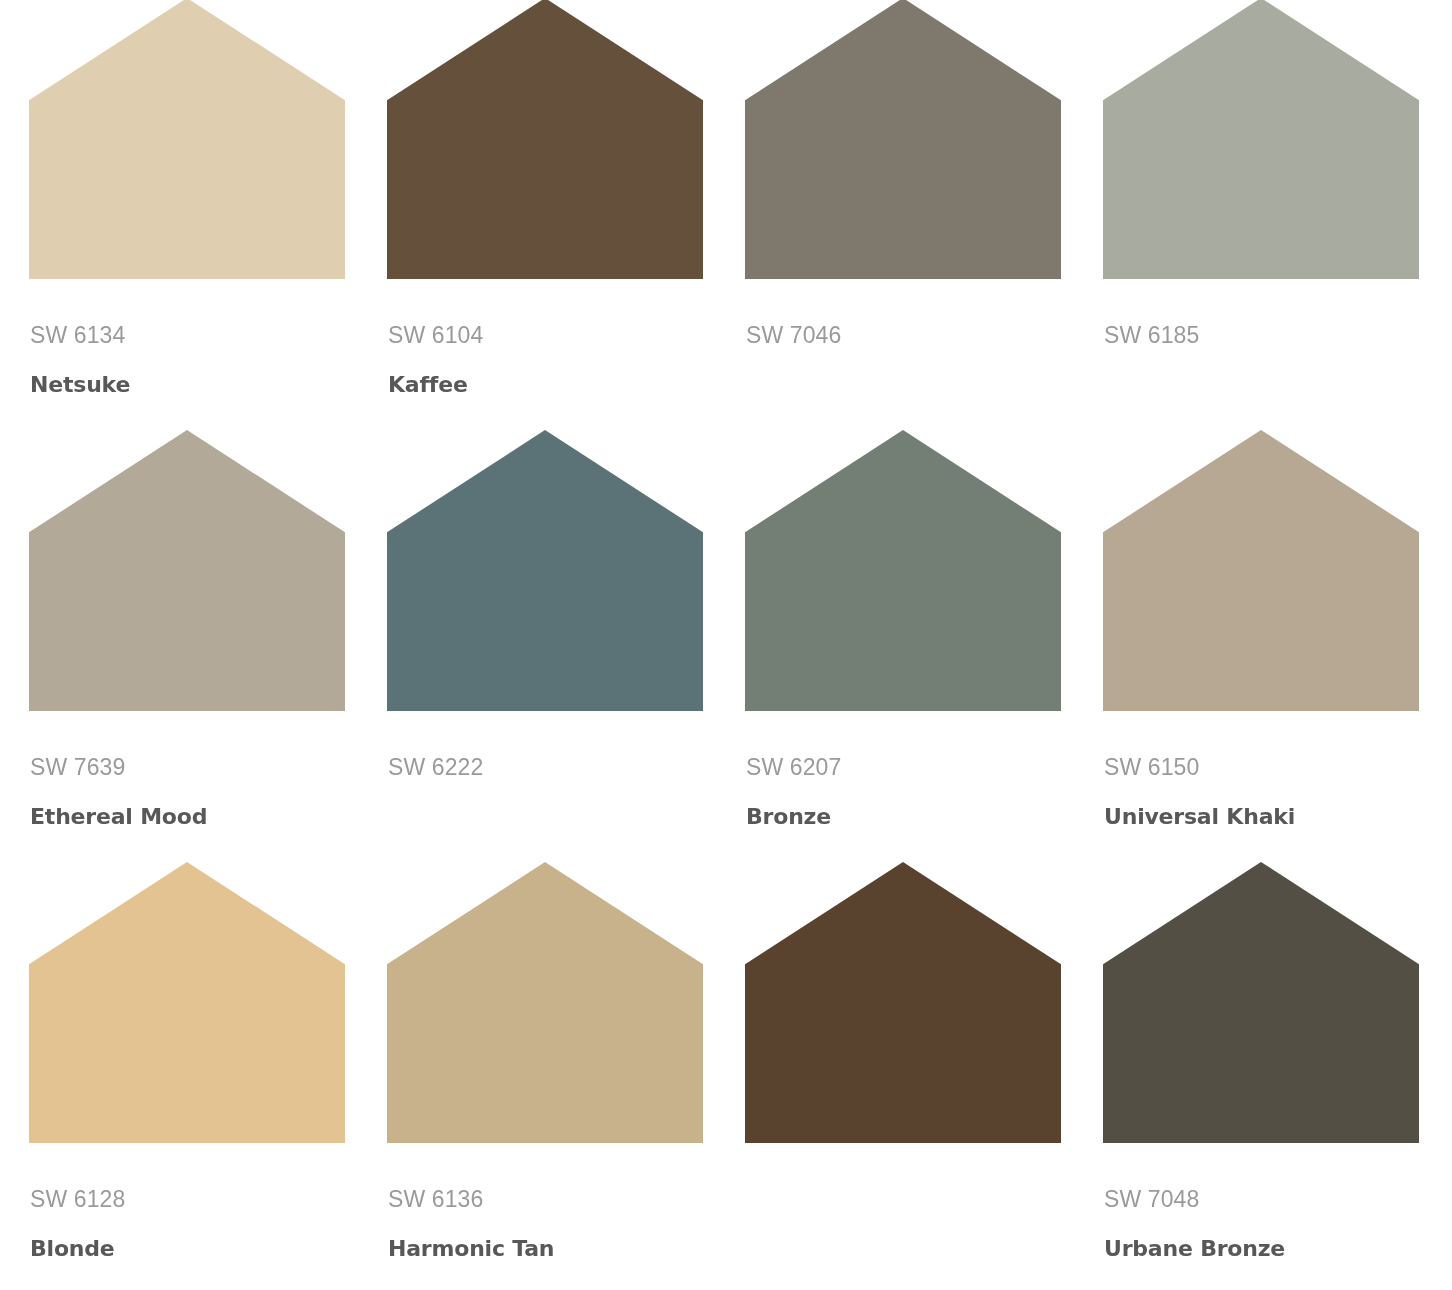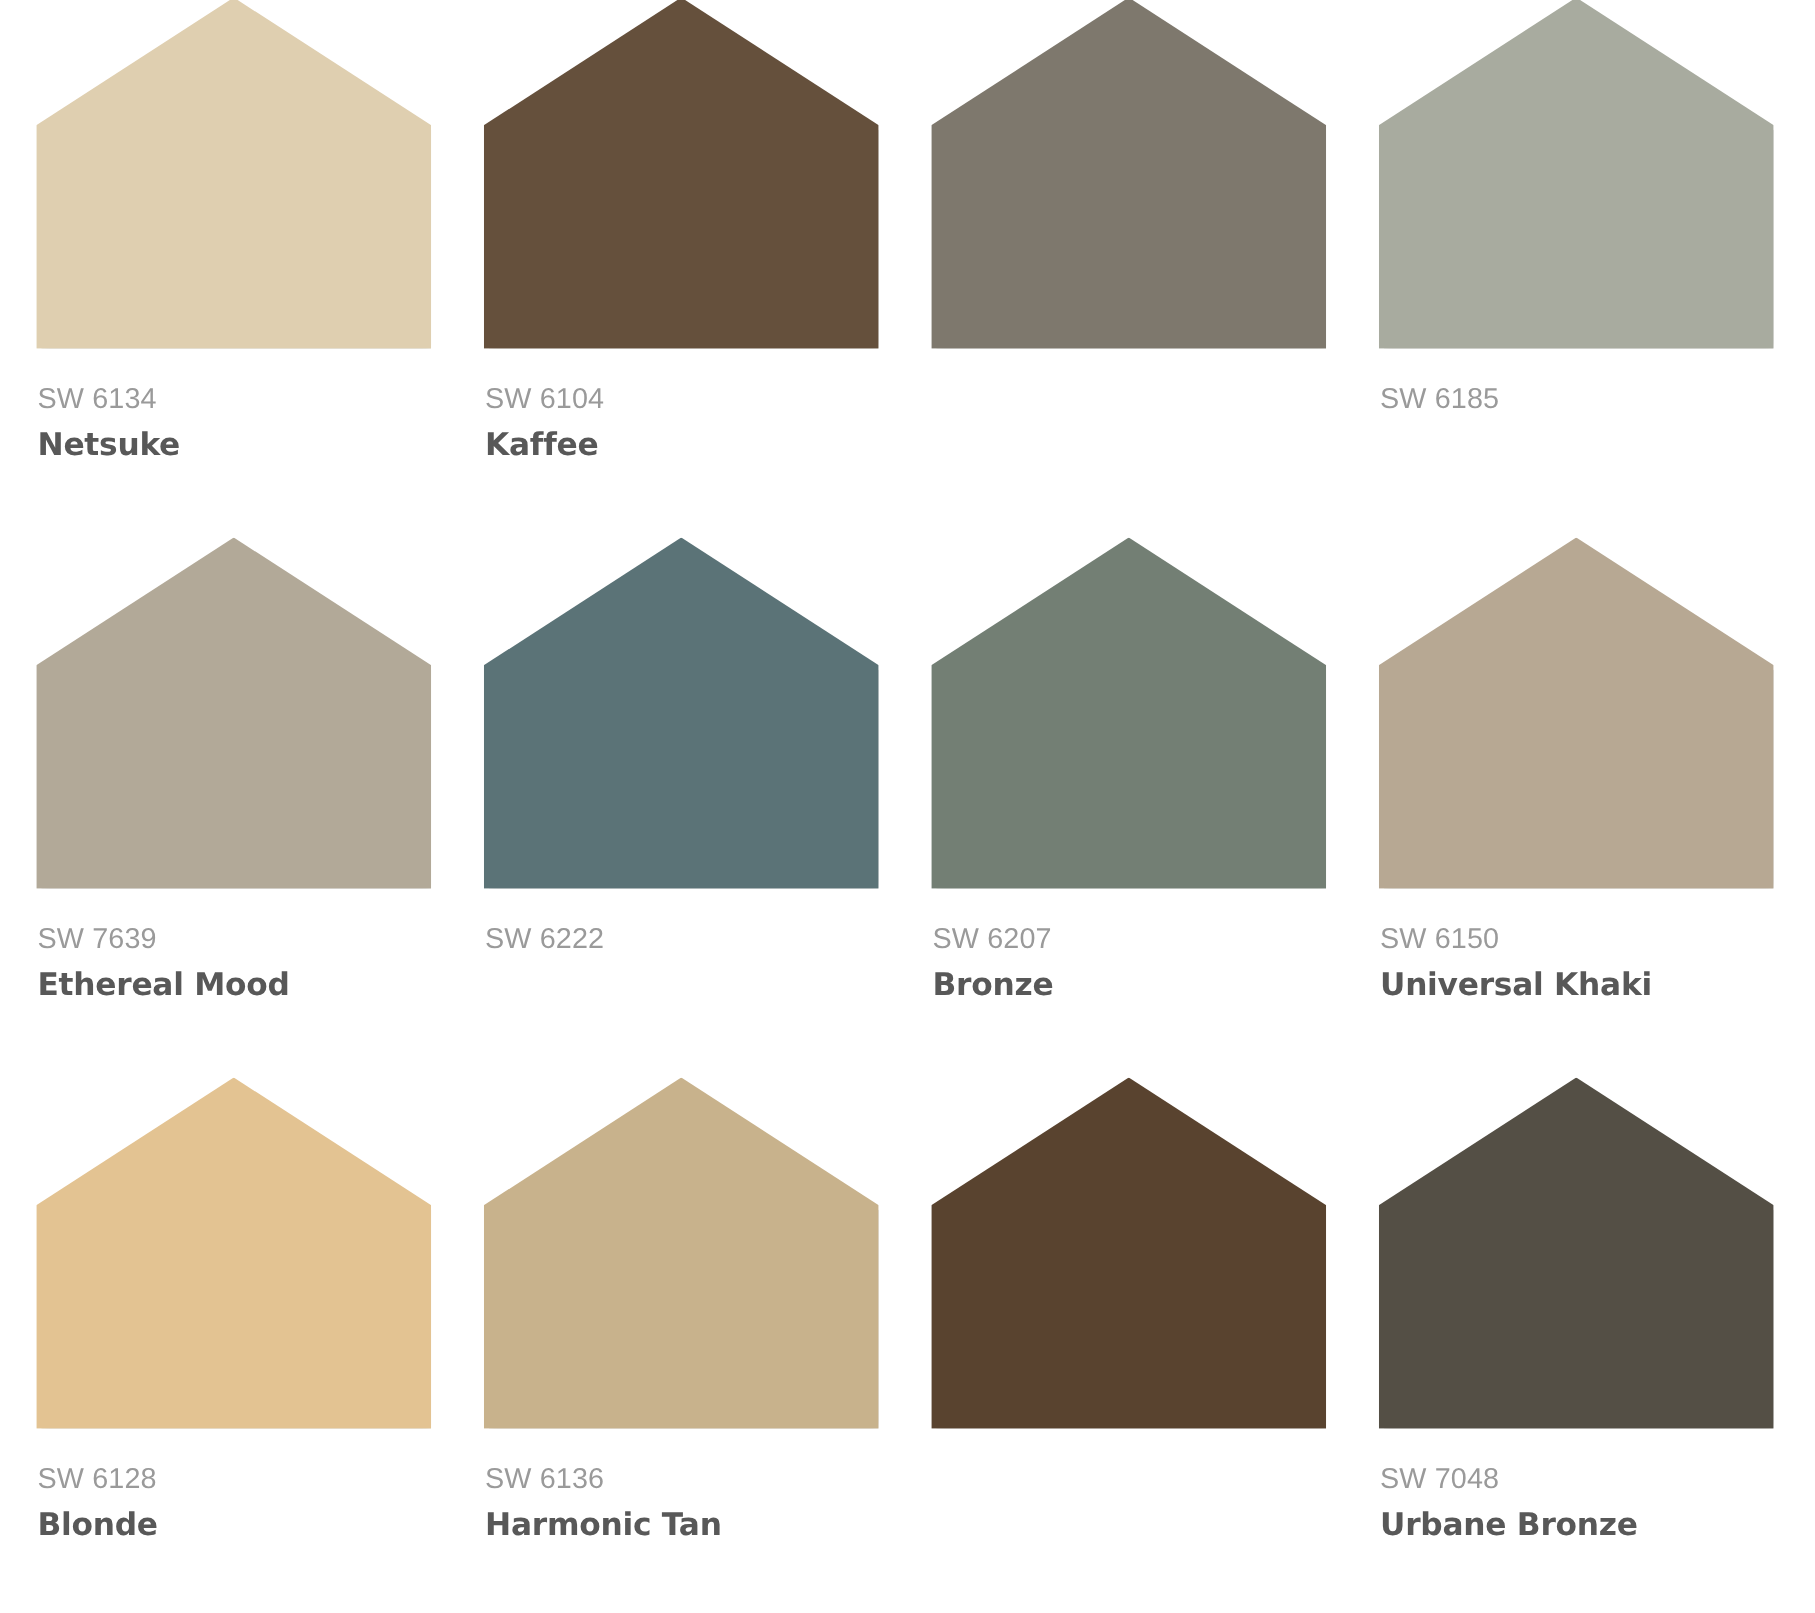--- a/index.html
+++ b/index.html
@@ -66,38 +66,38 @@
     width: 316px;
     height: 281px;
     -webkit-clip-path: polygon(0% 36.4%, 50% 0%, 100% 36.4%, 100% 100%, 0% 100%);
     clip-path: polygon(0% 36.4%, 50% 0%, 100% 36.4%, 100% 100%, 0% 100%);
   }
 
   
   .swatch-meta {
     position: absolute;
     left: 1px;
-    top: 307px;
+    top: 324px;
     width: 340px;
   }
   .color-code {
     display: block;
     font-family: "Liberation Sans", sans-serif;
     font-size: 23px;
     font-weight: 400;
     line-height: 27px;
     color: #9a9a9a;
     letter-spacing: 0.1px;
     white-space: nowrap;
   }
   .color-name {
     display: block;
-    margin-top: 9px;
+    margin-top: 21px;
     font-family: "DejaVu Sans", sans-serif;
-    font-size: 25px;
+    font-size: 22px;
     font-weight: 700;
     line-height: 30px;
     color: #585858;
     letter-spacing: -0.2px;
     white-space: nowrap;
   }
 </style>
 </head>
 <body style="background: rgb(255, 255, 255);">
 
@@ -124,20 +124,21 @@
       <span class="color-name">Kaffee</span>
     </div>
   </div>
 
   <div class="swatch-card col-2 row-0">
     <div class="chip-wrap">
       <div class="chip-shadow"></div>
       <div class="chip" style="background: rgb(126, 120, 109);"></div>
     </div>
     <div class="swatch-meta">
+      <span class="color-code">SW 7046</span>
     </div>
   </div>
 
   <div class="swatch-card col-3 row-0">
     <div class="chip-wrap">
       <div class="chip-shadow"></div>
       <div class="chip" style="background: rgb(168, 171, 159);"></div>
     </div>
     <div class="swatch-meta">
       <span class="color-code">SW 6185</span>

